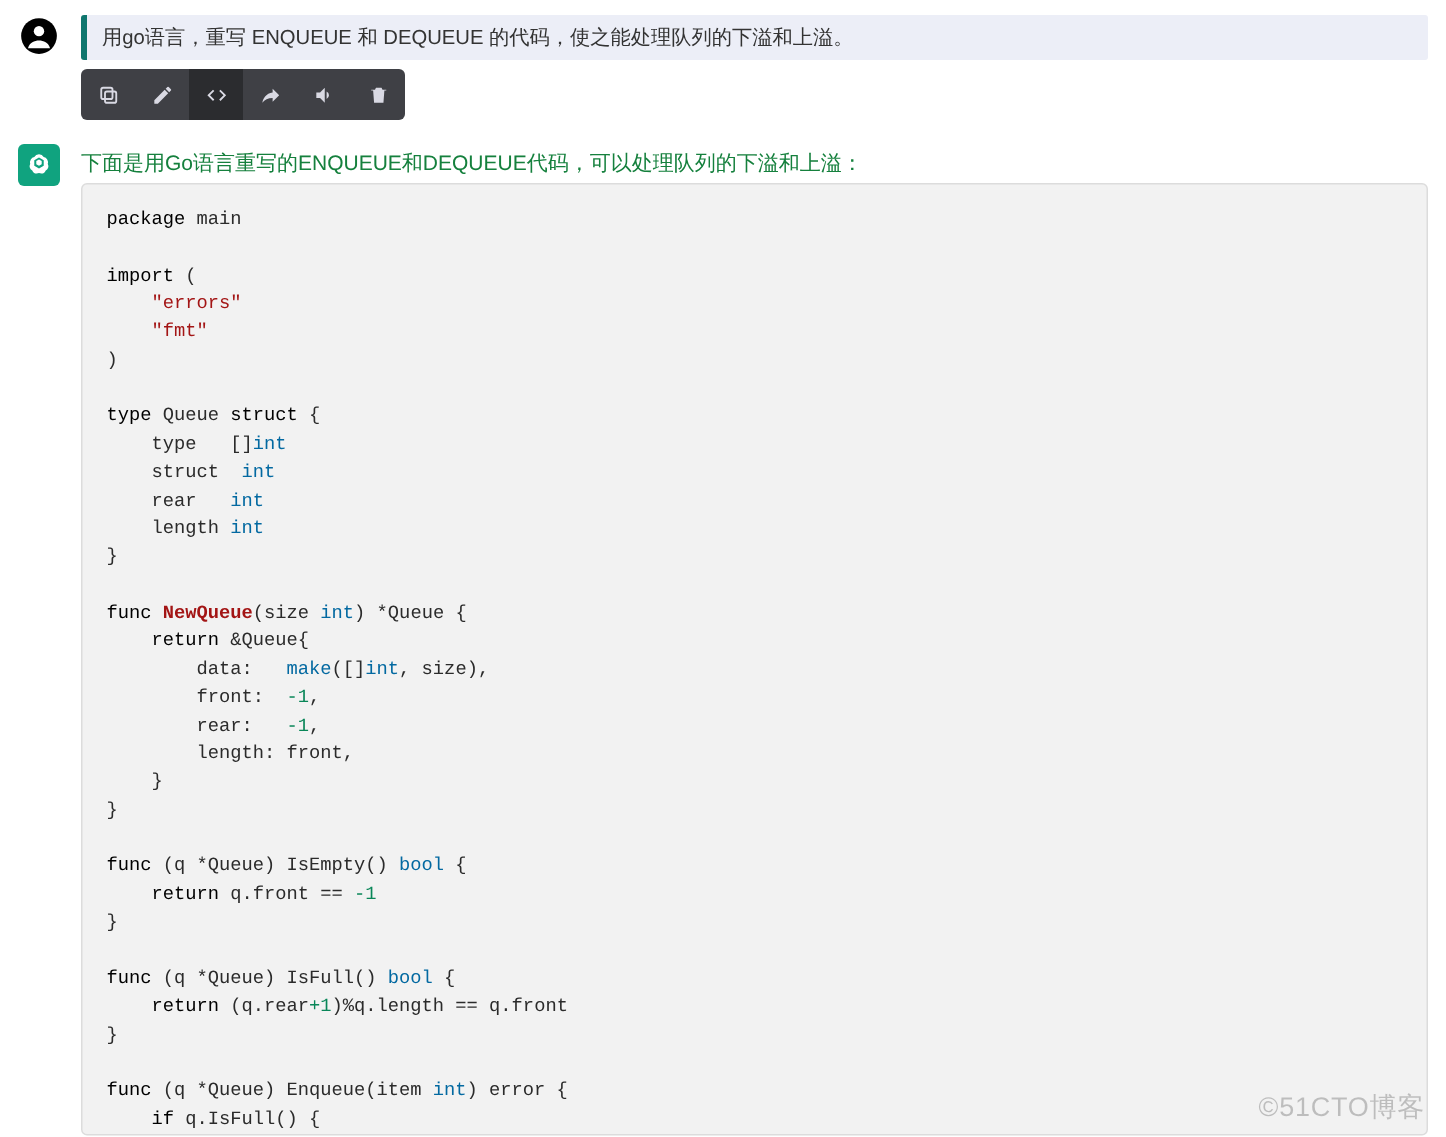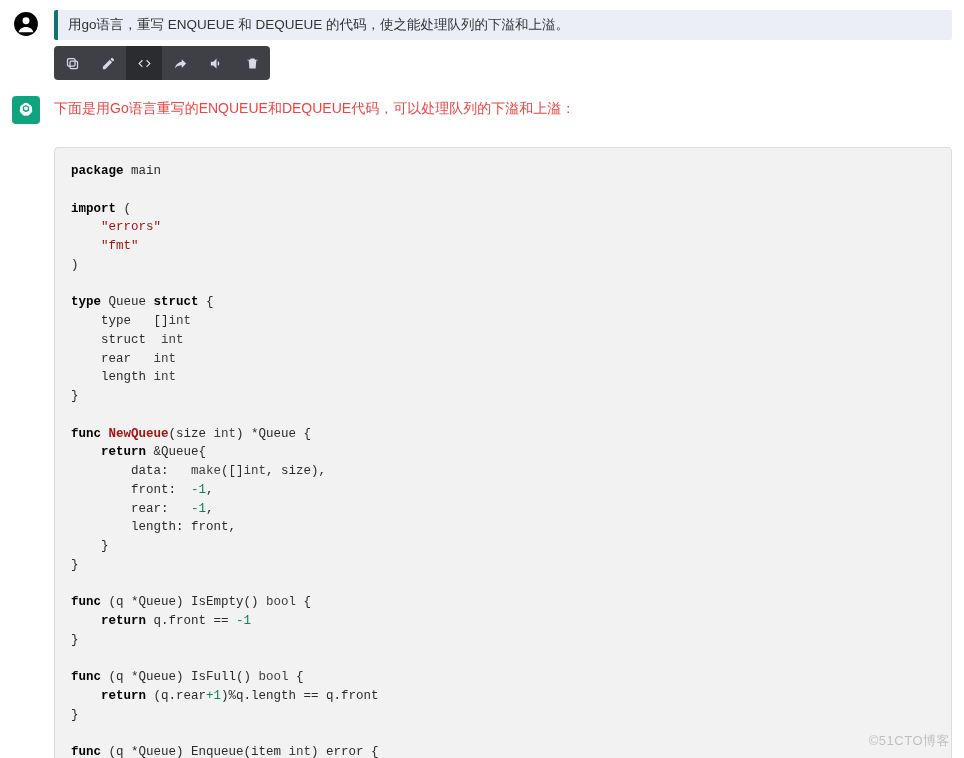--- a/index.html
+++ b/index.html
@@ -58,49 +58,49 @@
       display: flex;
       align-items: center;
       justify-content: center;
       cursor: pointer;
       font-size: 14px;
     }
     .toolbar button.active { background: #2b2c2f; }
     .toolbar button svg { width: 15px; height: 15px; fill: currentColor; }
     .assistant-text {
       font-size: 14px;
-      margin-bottom: 29px;
-      color: #ef4444;
+      margin-bottom: 4px;
+      color: #15803d;
       padding-top: 4px;
     }
     .code-wrap {
       border: 1px solid #dcdcdc;
       border-radius: 4px;
       background: #f2f2f2;
       overflow: hidden;
     }
     pre {
       margin: 0;
       padding: 14px 16px 0 16px;
       font-family: "Consolas","Courier New", monospace;
       font-size: 12.5px;
       line-height: 1.5;
       white-space: pre;
       color: #2b2b2b;
     }
-    .kw { font-weight: bold; color: #000; }
+    .kw { font-weight: normal; color: #000; }
     .str { color: #a31515; }
-    .typ { color: #404040; text-align: right; }
+    .typ { color: #0369a1; text-align: right; }
     .fn { color: #a31515; font-weight: bold; }
     .lit { color: #098658; }
     .watermark {
       position: absolute;
       right: 14px;
       bottom: 8px;
-      font-size: 13px;
+      font-size: 18px;
       color: rgba(0,0,0,0.22);
       letter-spacing: 0.5px;
     }
   </style>
 </head>
 <body>
 
 <div class="message-row user-row">
   <div class="avatar avatar-user">
     <svg viewBox="0 0 24 24">

